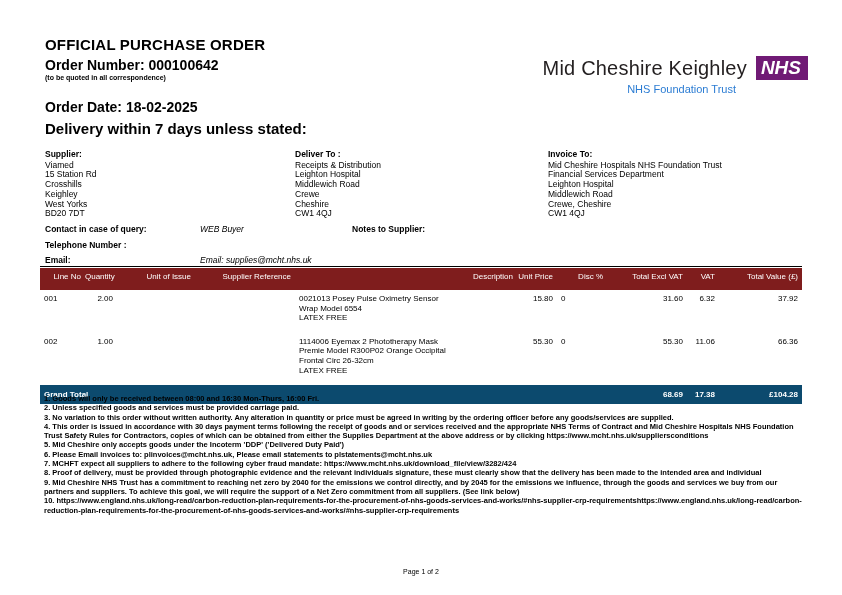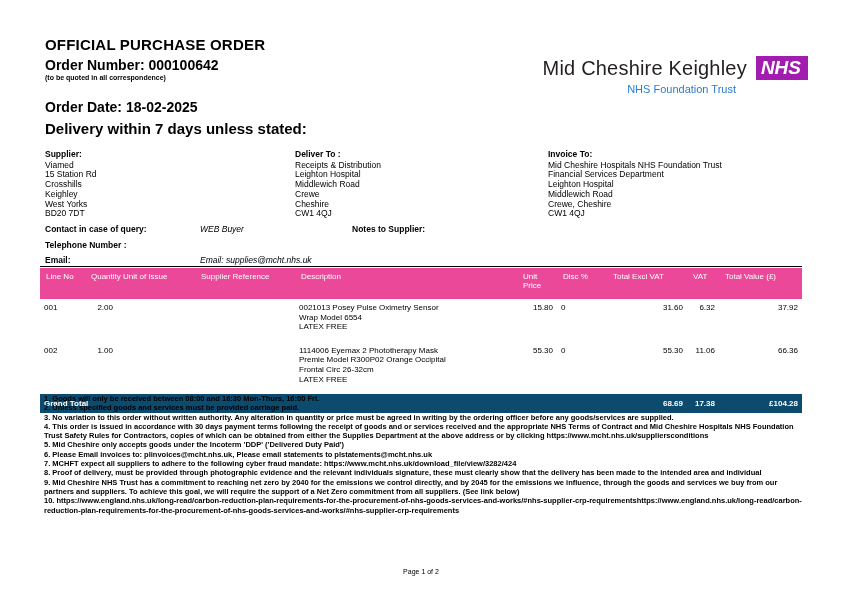--- a/index.html
+++ b/index.html
@@ -18,21 +18,21 @@
   .po-number { font-size: 14px; font-weight: bold; margin-top: 4px; }
   .po-note { font-size: 7px; font-weight: bold; margin-top: 1px; }
   .po-date { font-size: 14px; font-weight: bold; margin-top: 18px; }
   .po-delivery { font-size: 15px; font-weight: bold; margin-top: 5px; }
 
   
   .logo { position: absolute; right: 34px; top: 56px; display: flex; flex-direction: column; align-items: flex-end; }
   .logo-row { display: flex; align-items: center; gap: 9px; }
   .org-name { font-size: 20px; color: #231f20; letter-spacing: .2px; }
   .nhs-box {
-    background: #a21caf; color: #fff; font-weight: bold; font-style: italic;
+    background: #701a75; color: #fff; font-weight: bold; font-style: italic;
     font-size: 19px; line-height: 24px; height: 24px; padding: 0 7px 0 5px;
   }
   .foundation { color: #2b7cd3; font-size: 11px; margin-top: 3px; margin-right: 72px; }
 
   
   .addr { position: absolute; top: 150px; font-size: 8.5px; line-height: 9.7px; }
   .addr-supplier { left: 45px; }
   .addr-deliver { left: 295px; }
   .addr-invoice { left: 548px; }
   .addr-label { font-weight: bold; margin-bottom: 1px; }
@@ -44,22 +44,22 @@
   .row-email { top: 255px; }
   .lbl { position: absolute; left: 45px; font-weight: bold; }
   .val { position: absolute; left: 200px; font-style: italic; }
   .notes-lbl { position: absolute; left: 352px; font-weight: bold; }
 
   .divider { position: absolute; left: 40px; top: 266px; width: 762px; height: 1px; background: #000; }
 
   
   table.items { position: absolute; left: 40px; top: 268px; width: 762px; border-collapse: collapse; font-size: 8px; table-layout: fixed; }
   table.items th {
-    background: #ec4899; color: #fff; font-weight: normal; text-align: left;
-    vertical-align: top; padding: 4px 4px 9px 6px;
+    background: #7f1d1d; color: #fff; font-weight: normal; text-align: right;
+    vertical-align: top; padding: 4px 4px 9px 0;
   }
   table.items td { vertical-align: top; padding: 4px; }
   .c-lineno  { width: 45px; }
   .c-qty     { width: 32px; }
   .c-unit    { width: 78px; }
   .c-ref     { width: 100px; }
   .c-desc    { width: 222px; }
   .c-price   { width: 40px; }
   .c-disc    { width: 50px; }
   .c-excl    { width: 80px; }

